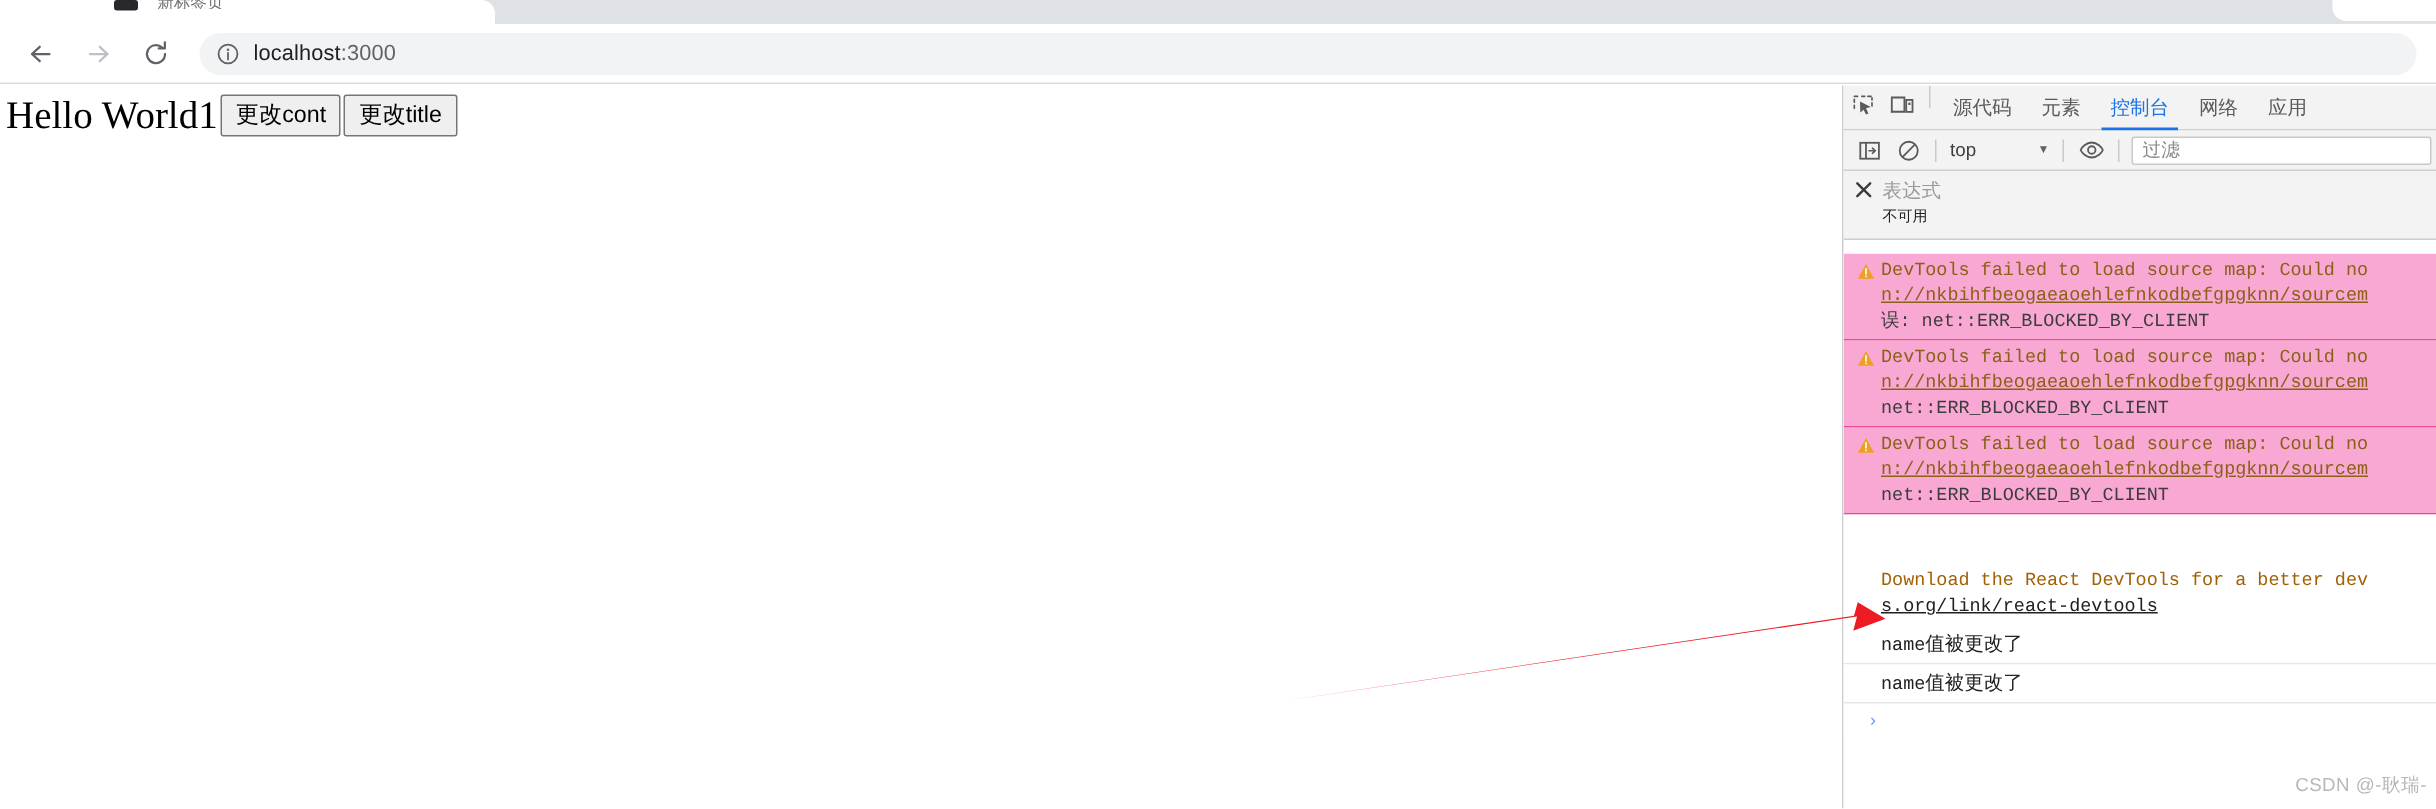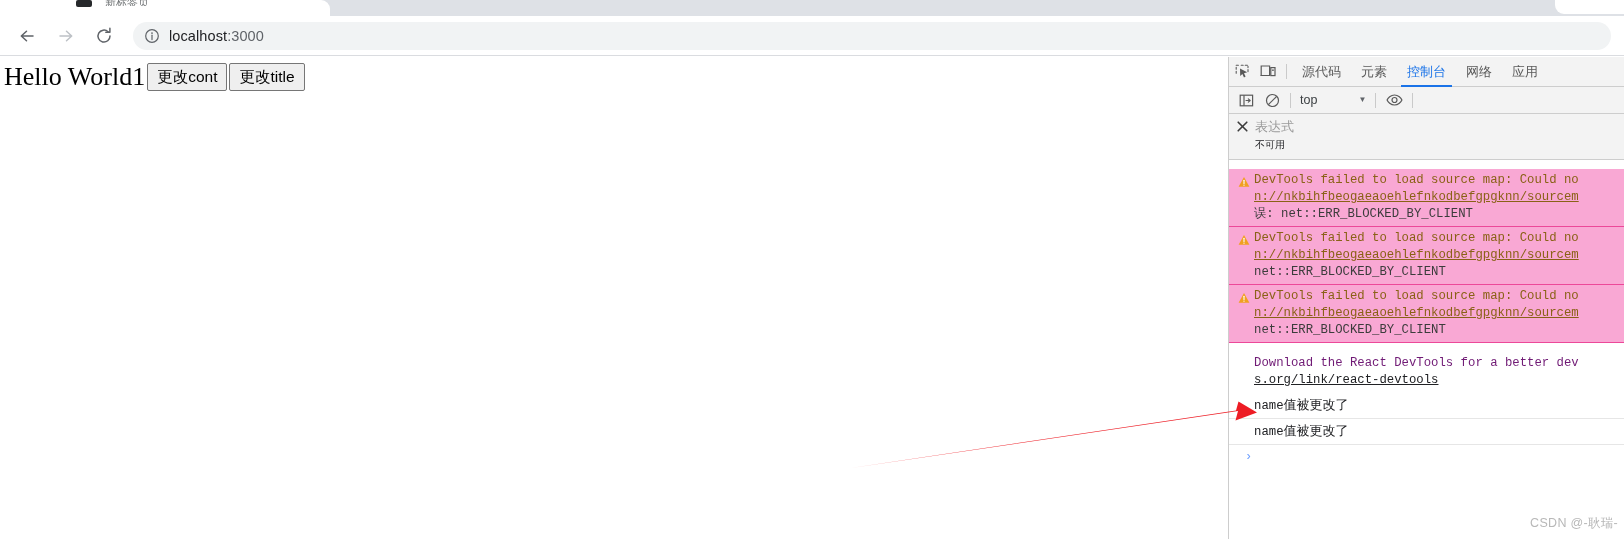--- a/index.html
+++ b/index.html
@@ -154,21 +154,21 @@
     box-sizing: border-box;
     overflow: hidden;
   }
   .dt-tabbar {
     position: absolute;
     left: 0; top: 0;
     width: 396px; height: 30px;
     background: #f3f3f3;
     border-bottom: 1px solid #cdcdcd;
     display: flex;
-    align-items: center;
+    align-items: flex-start;
     box-sizing: border-box;
   }
   .dt-icon-btn {
     width: 26px; height: 26px;
     display: flex; align-items: center; justify-content: center;
     cursor: pointer;
     flex: 0 0 auto;
   }
   .dt-sep {
     width: 1px; height: 15px;
@@ -323,21 +323,21 @@
     display: block;
   }
   .warn-tail { color: #3c3c3c; }
 
   .msg-plain {
     background: #ffffff;
     padding: 4px 0 4px 0;
     position: relative;
   }
   .msg-plain .plain-body { padding-left: 25px; }
-  .plain-text { color: #701a75; }
+  .plain-text { color: #a16207; margin-top: 24px; }
   .plain-link {
     color: #202124;
     text-decoration: underline;
     cursor: pointer;
     display: block;
   }
 
   .msg-log {
     background: #ffffff;
     border-bottom: 1px solid #e6e6e6;
@@ -501,20 +501,23 @@
 
     <div class="dt-sep"></div>
     <div class="dt-icon-btn">
       <svg width="17" height="14" viewBox="0 0 17 14">
         <path d="M8.5 2.0 C12.2 2.0 15.2 5.2 15.9 7.0 C15.2 8.8 12.2 12.0 8.5 12.0 C4.8 12.0 1.8 8.8 1.1 7.0 C1.8 5.2 4.8 2.0 8.5 2.0 Z" fill="none" stroke="#5a5a5a" stroke-width="1.2"></path>
         <circle cx="8.5" cy="7.0" r="2.5" fill="none" stroke="#5a5a5a" stroke-width="1.2"></circle>
       </svg>
     </div>
     <div class="dt-sep"></div>
 
+    <div class="dt-filter-wrap">
+      <input class="dt-filter-input" type="text" placeholder="过滤" style="">
+    </div>
   </div>
 
   <div class="dt-live-expr">
     <div class="dt-live-row">
       <span class="dt-live-close">
         <svg width="11" height="11" viewBox="0 0 11 11">
           <path d="M1.2 1.2 L9.8 9.8 M9.8 1.2 L1.2 9.8" stroke="#3c3c3c" stroke-width="1.6" stroke-linecap="round"></path>
         </svg>
       </span>
       <span class="dt-live-placeholder">表达式</span>

